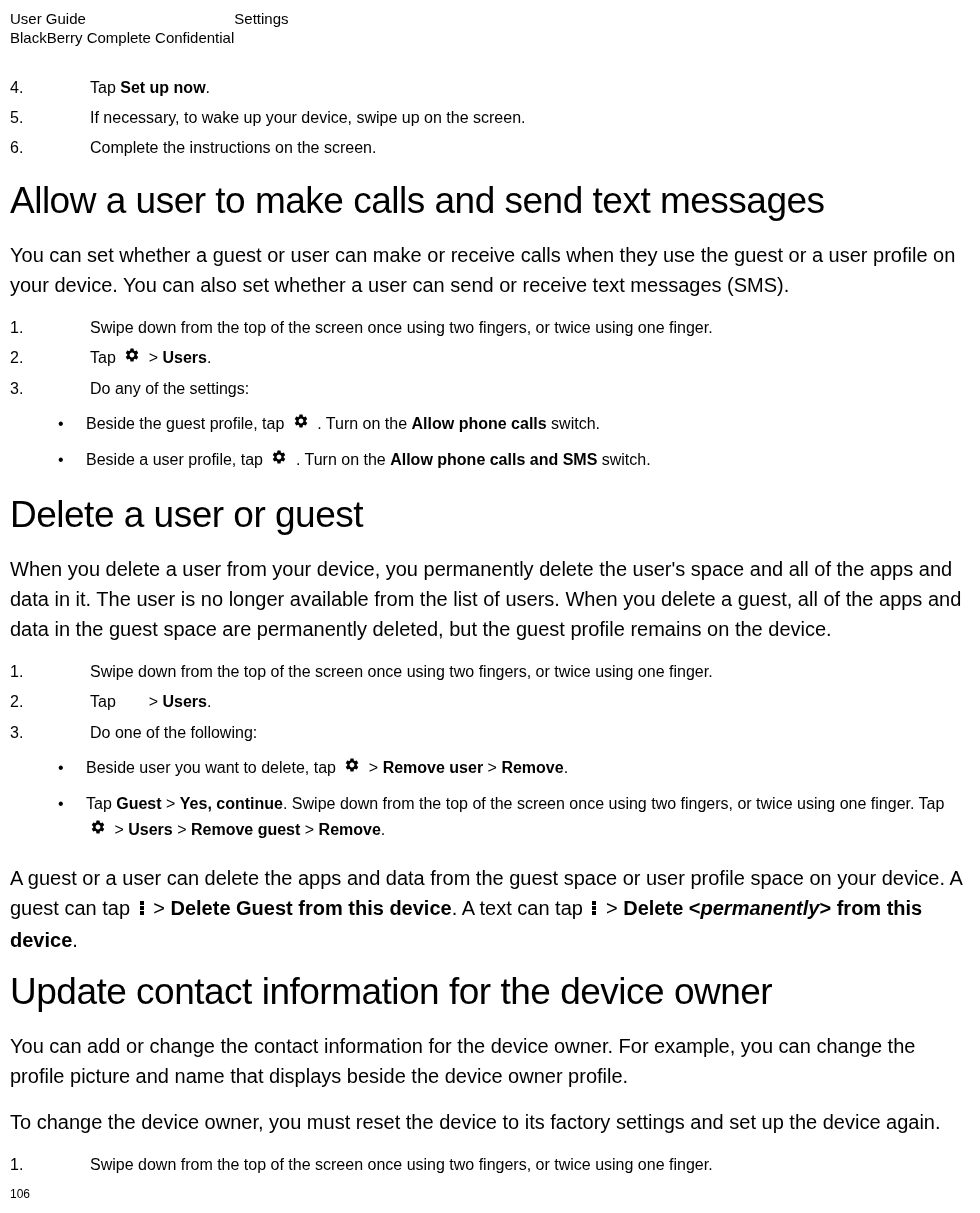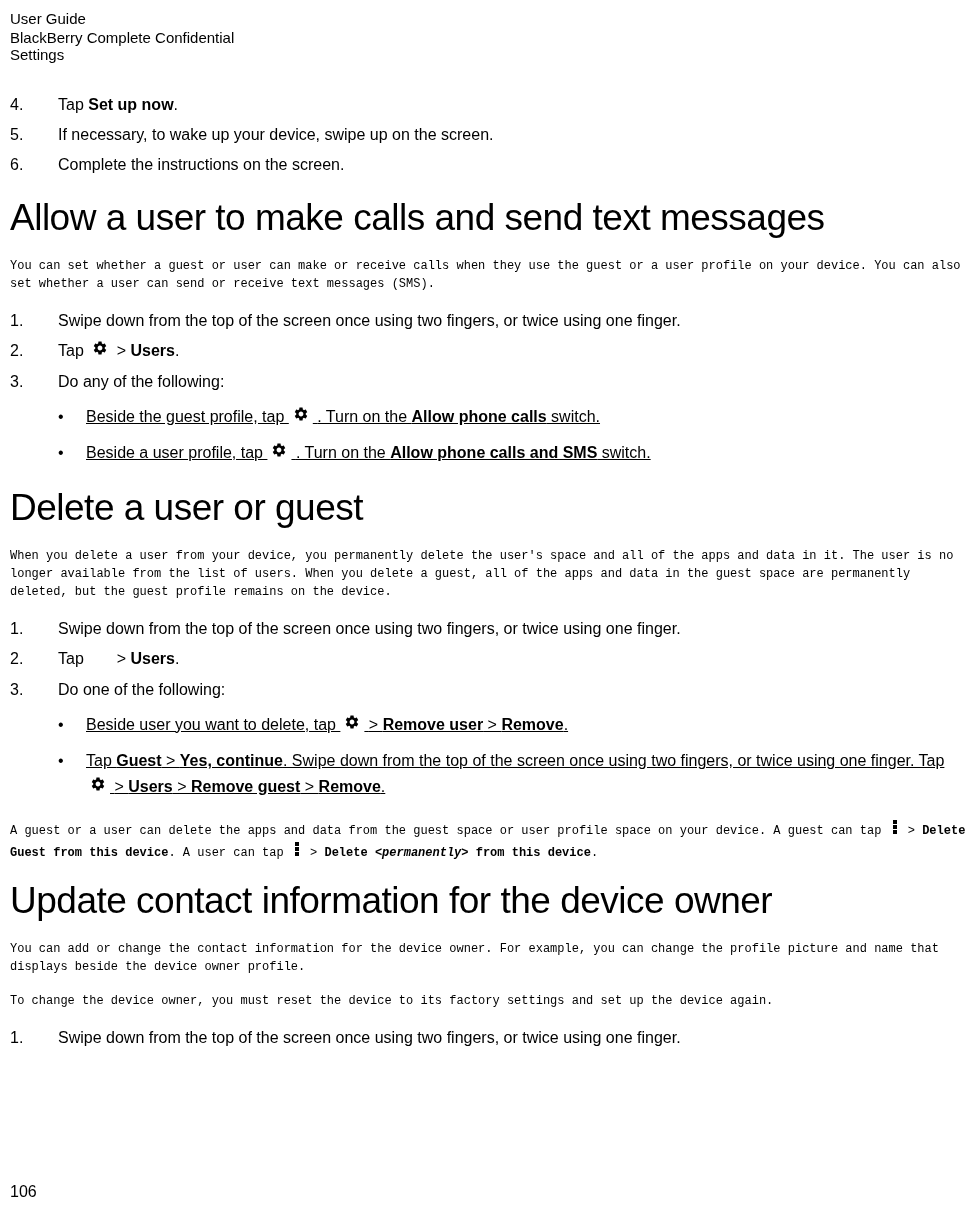--- a/index.html
+++ b/index.html
@@ -14,21 +14,20 @@
       padding: 10px 10px 10px 10px;
       color: #000;
       background: #fff;
       position: relative;
     }
     .header {
       display: flex;
       justify-content: flex-start;
       font-size: 15px;
       margin-bottom: 30px;
-      flex-direction: column;
     }
     .header-left {
       display: flex;
       flex-direction: column;
       gap: 2px;
     }
     ol.numbered {
       list-style: none;
       margin-bottom: 20px;
     }
@@ -38,53 +37,52 @@
       margin-bottom: 6px;
       font-size: 16px;
       line-height: 1.5;
     }
     ol.numbered > li .num {
       width: 48px;
       flex-shrink: 0;
     }
     ol.numbered > li .content {
       flex: 1;
+      margin-left: 32px;
     }
     h2 {
       font-weight: 300;
       font-size: 37px;
       margin-top: 16px;
       margin-bottom: 18px;
       letter-spacing: -0.5px;
     }
     p.body {
-      font-size: 12px;
+      font-size: 20px;
       line-height: 1.5;
       margin-bottom: 16px;
-      font-family: Liberation Mono, monospace;
     }
     ul.bulleted {
       list-style: none;
       margin-left: 48px;
       margin-bottom: 20px;
     }
     ul.bulleted > li {
       display: flex;
       align-items: flex-start;
       margin-bottom: 10px;
       font-size: 16px;
       line-height: 1.6;
     }
     ul.bulleted > li .bullet {
       width: 28px;
       flex-shrink: 0;
     }
     ul.bulleted > li .content {
       flex: 1;
-      text-decoration: underline;
     }
     strong {
       font-weight: bold;
     }
     em {
       font-style: italic;
     }
     .gear-icon {
       display: inline-block;
       vertical-align: middle;
@@ -96,21 +94,21 @@
       display: inline-block;
       vertical-align: middle;
       margin: 0 2px;
       position: relative;
       top: -1px;
     }
     .page-number {
       position: absolute;
       bottom: 12px;
       left: 10px;
-      font-size: 16px;
+      font-size: 12px;
     }
   </style>
 </head>
 <body>
 
 <div class="header">
   <div class="header-left">
     <span>User Guide</span>
     <span>BlackBerry Complete Confidential</span>
   </div>
@@ -148,21 +146,21 @@
       <span class="gear-icon">
         <svg width="16" height="16" viewBox="0 0 24 24">
             <path fill="#000" d="M19.14,12.94c0.04-0.3,0.06-0.61,0.06-0.94c0-0.32-0.02-0.64-0.07-0.94l2.03-1.58c0.18-0.14,0.23-0.41,0.12-0.61 l-1.92-3.32c-0.12-0.22-0.37-0.29-0.59-0.22l-2.39,0.96c-0.5-0.38-1.03-0.7-1.62-0.94L14.4,2.81c-0.04-0.24-0.24-0.41-0.48-0.41 h-3.84c-0.24,0-0.43,0.17-0.47,0.41L9.25,5.35C8.66,5.59,8.12,5.92,7.63,6.29L5.24,5.33c-0.22-0.08-0.47,0-0.59,0.22L2.74,8.87 C2.62,9.08,2.66,9.34,2.86,9.48l2.03,1.58C4.84,11.36,4.8,11.69,4.8,12s0.02,0.64,0.07,0.94l-2.03,1.58 c-0.18,0.14-0.23,0.41-0.12,0.61l1.92,3.32c0.12,0.22,0.37,0.29,0.59,0.22l2.39-0.96c0.5,0.38,1.03,0.7,1.62,0.94l0.36,2.54 c0.05,0.24,0.24,0.41,0.48,0.41h3.84c0.24,0,0.44-0.17,0.47-0.41l0.36-2.54c0.59-0.24,1.13-0.56,1.62-0.94l2.39,0.96 c0.22,0.08,0.47,0,0.59-0.22l1.92-3.32c0.12-0.22,0.07-0.47-0.12-0.61L19.14,12.94z M12,15.6c-1.98,0-3.6-1.62-3.6-3.6 s1.62-3.6,3.6-3.6s3.6,1.62,3.6,3.6S13.98,15.6,12,15.6z"></path>
           </svg>
       </span>
       <span> &gt; </span><strong>Users</strong><span>.</span>
     </span>
   </li>
   <li>
     <span class="num">3.</span>
-    <span class="content">Do any of the following:</span>
+    <span class="content">Do any of the settings:</span>
   </li>
 </ol>
 <ul class="bulleted">
   <li>
     <span class="bullet">•</span>
     <span class="content">
       <span>Beside the guest profile, tap </span>
       <span class="gear-icon">
         <svg width="16" height="16" viewBox="0 0 24 24">
             <path fill="#000" d="M19.14,12.94c0.04-0.3,0.06-0.61,0.06-0.94c0-0.32-0.02-0.64-0.07-0.94l2.03-1.58c0.18-0.14,0.23-0.41,0.12-0.61 l-1.92-3.32c-0.12-0.22-0.37-0.29-0.59-0.22l-2.39,0.96c-0.5-0.38-1.03-0.7-1.62-0.94L14.4,2.81c-0.04-0.24-0.24-0.41-0.48-0.41 h-3.84c-0.24,0-0.43,0.17-0.47,0.41L9.25,5.35C8.66,5.59,8.12,5.92,7.63,6.29L5.24,5.33c-0.22-0.08-0.47,0-0.59,0.22L2.74,8.87 C2.62,9.08,2.66,9.34,2.86,9.48l2.03,1.58C4.84,11.36,4.8,11.69,4.8,12s0.02,0.64,0.07,0.94l-2.03,1.58 c-0.18,0.14-0.23,0.41-0.12,0.61l1.92,3.32c0.12,0.22,0.37,0.29,0.59,0.22l2.39-0.96c0.5,0.38,1.03,0.7,1.62,0.94l0.36,2.54 c0.05,0.24,0.24,0.41,0.48,0.41h3.84c0.24,0,0.44-0.17,0.47-0.41l0.36-2.54c0.59-0.24,1.13-0.56,1.62-0.94l2.39,0.96 c0.22,0.08,0.47,0,0.59-0.22l1.92-3.32c0.12-0.22,0.07-0.47-0.12-0.61L19.14,12.94z M12,15.6c-1.98,0-3.6-1.62-3.6-3.6 s1.62-3.6,3.6-3.6s3.6,1.62,3.6,3.6S13.98,15.6,12,15.6z"></path>
@@ -237,21 +235,21 @@
 </ul>
 <p class="body">
   <span>A guest or a user can delete the apps and data from the guest space or user profile space on your device. A guest can tap </span>
   <span class="menu-icon">
     <svg width="8" height="16" viewBox="0 0 6 16">
         <rect x="1" y="1" width="4" height="4" fill="#000"></rect>
         <rect x="1" y="6" width="4" height="4" fill="#000"></rect>
         <rect x="1" y="11" width="4" height="4" fill="#000"></rect>
       </svg>
   </span>
-  <span> &gt; </span><strong>Delete Guest from this device</strong><span>. A user can tap </span>
+  <span> &gt; </span><strong>Delete Guest from this device</strong><span>. A text can tap </span>
   <span class="menu-icon">
     <svg width="8" height="16" viewBox="0 0 6 16">
         <rect x="1" y="1" width="4" height="4" fill="#000"></rect>
         <rect x="1" y="6" width="4" height="4" fill="#000"></rect>
         <rect x="1" y="11" width="4" height="4" fill="#000"></rect>
       </svg>
   </span>
   <span> &gt; </span><strong><span>Delete &lt;</span><em>permanently</em><span>&gt; from this device</span></strong><span>.</span>
 </p>
 

